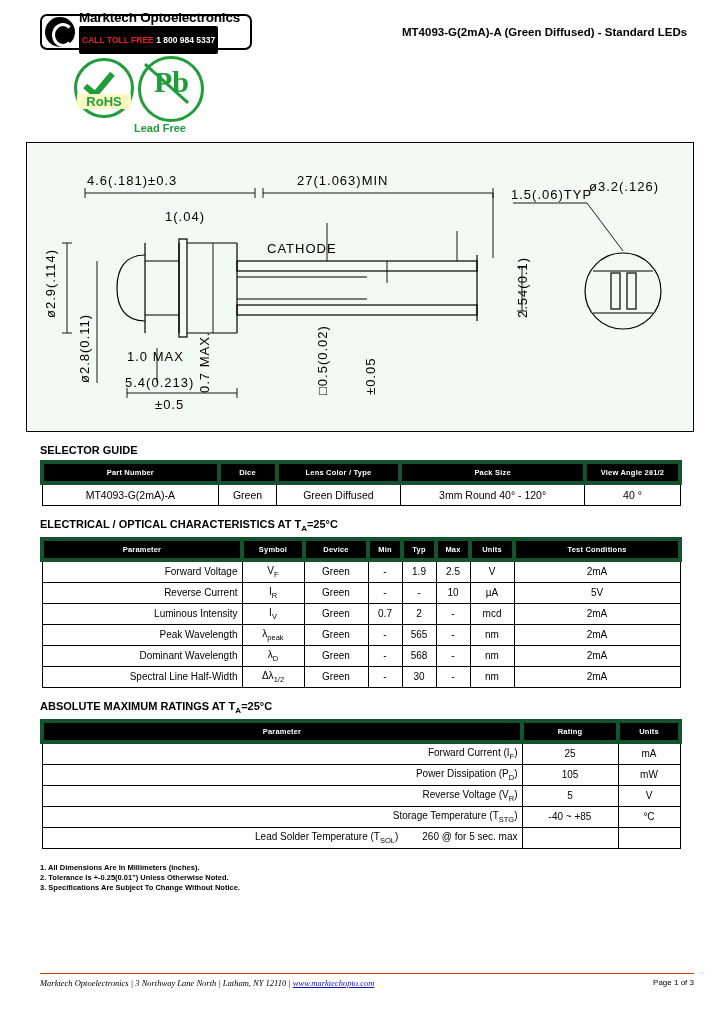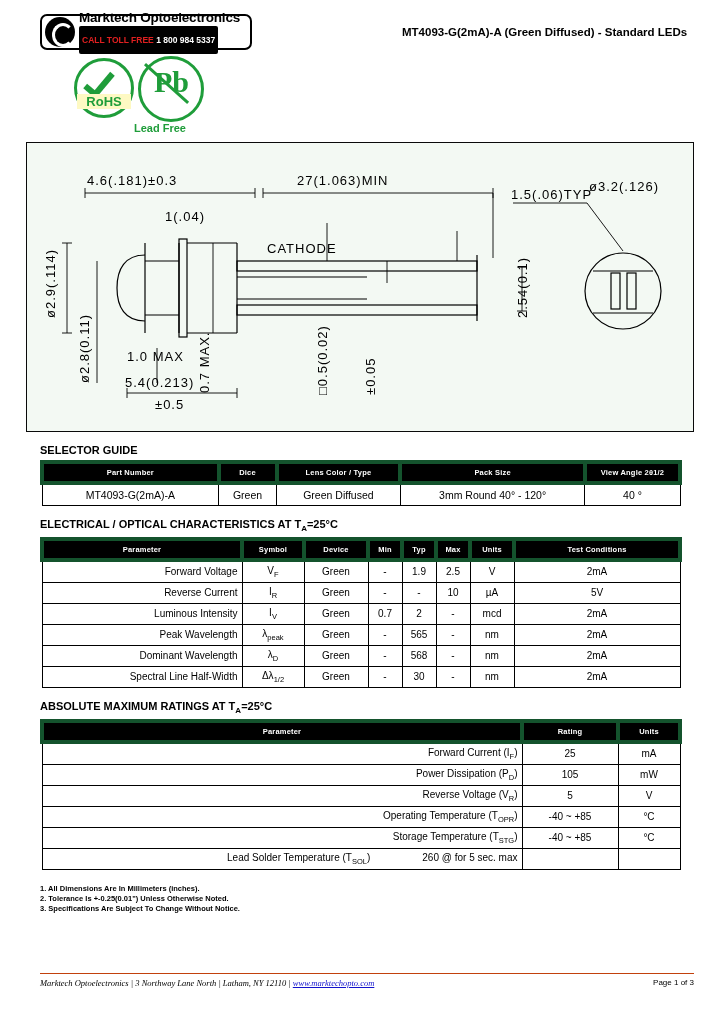--- a/index.html
+++ b/index.html
@@ -403,31 +403,26 @@
         <td class="left"><span>Power Dissipation (</span><span>P</span><span class="sub2">D</span><span>)</span></td>
         <td>105</td>
         <td>mW</td>
       </tr>
       <tr>
         <td class="left"><span>Reverse Voltage (</span><span>V</span><span class="sub2">R</span><span>)</span></td>
         <td>5</td>
         <td>V</td>
       </tr>
       <tr>
-        <td class="left"><span>Operating Temperature (</span><span>T</span><span class="sub2">OPR</span><span>)</span></td>
-        <td>-40 ~ +85</td>
-        <td>°C</td>
-      </tr>
-      <tr>
         <td class="left"><span>Storage Temperature (</span><span>T</span><span class="sub2">STG</span><span>)</span></td>
         <td>-40 ~ +85</td>
         <td>°C</td>
       </tr>
       <tr>
-        <td class="left"><span>Lead Solder Temperature (</span><span>T</span><span class="sub2">SOL</span><span>)</span><span style="margin-left:52px">260   @ for 5 sec. max</span></td>
+        <td class="left"><span>Lead Solder Temperature (</span><span>T</span><span class="sub2">SOL</span><span>)</span><span style="margin-left:24px">260   @ for 5 sec. max</span></td>
         <td></td>
         <td></td>
       </tr>
     </tbody>
   </table>
 
   <div class="notes">
     <div>1. All Dimensions Are In Millimeters (inches).</div>
     <div>2. Tolerance Is +-0.25(0.01") Unless Otherwise Noted.</div>
     <div>3. Specifications Are Subject To Change Without Notice.</div>

